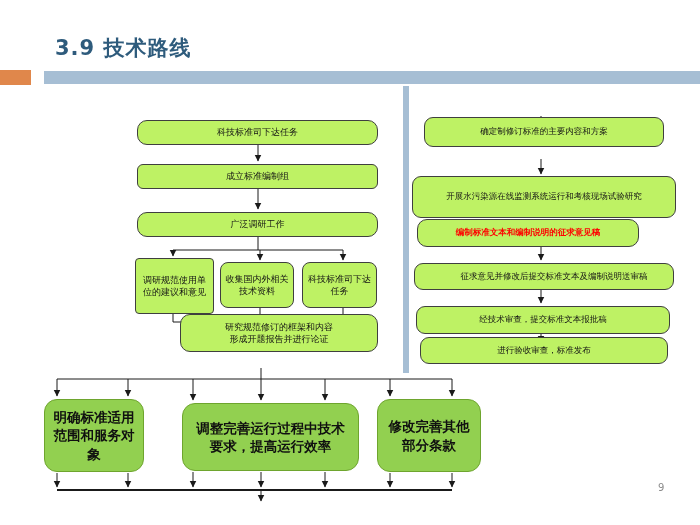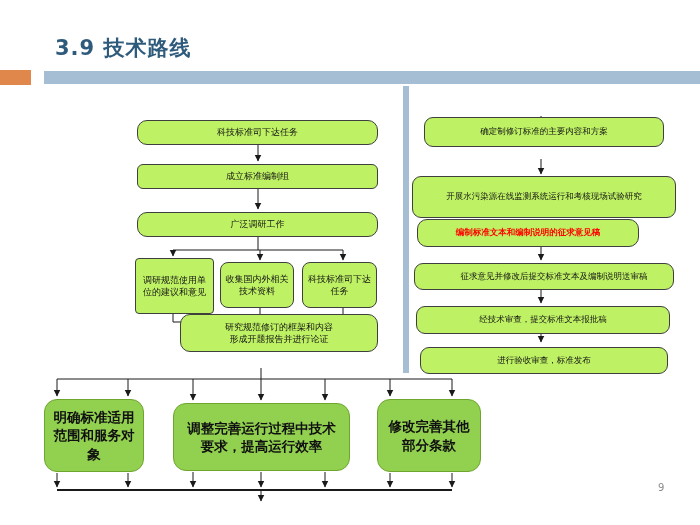--- a/index.html
+++ b/index.html
@@ -103,19 +103,19 @@
 <div class="fbox" style="left:302px;top:262px;width:75px;height:46px;border-radius:8px;">科技标准司下达任务</div>
 
 <div class="fbox" style="left:180px;top:314px;width:198px;height:38px;">研究规范修订的框架和内容
 形成开题报告并进行论证</div>
 
 <div class="fbox small" style="left:424px;top:117px;width:240px;height:30px;">确定制修订标准的主要内容和方案</div>
 <div class="fbox small" style="left:412px;top:176px;width:264px;height:42px;">开展水污染源在线监测系统运行和考核现场试验研究</div>
 <div class="fbox small red" style="left:417px;top:219px;width:222px;height:28px;border-radius:10px;">编制标准文本和编制说明的征求意见稿</div>
 <div class="fbox small" style="left:414px;top:263px;width:260px;height:27px;padding-left:24px;">征求意见并修改后提交标准文本及编制说明送审稿</div>
 <div class="fbox small" style="left:416px;top:306px;width:254px;height:28px;">经技术审查，提交标准文本报批稿</div>
-<div class="fbox small" style="left:420px;top:347px;width:248px;height:27px;">进行验收审查，标准发布</div>
+<div class="fbox small" style="left:420px;top:337px;width:248px;height:27px;">进行验收审查，标准发布</div>
 
 <div class="green" style="left:44px;top:399px;width:100px;height:73px;">明确标准适用范围和服务对象</div>
-<div class="green" style="left:173px;top:403px;width:177px;height:68px;">调整完善运行过程中技术要求，提高运行效率</div>
+<div class="green" style="left:182px;top:403px;width:177px;height:68px;">调整完善运行过程中技术要求，提高运行效率</div>
 <div class="green" style="left:377px;top:399px;width:104px;height:73px;">修改完善其他部分条款</div>
 
 <div class="abs page-num">9</div>
 
 </body></html>

